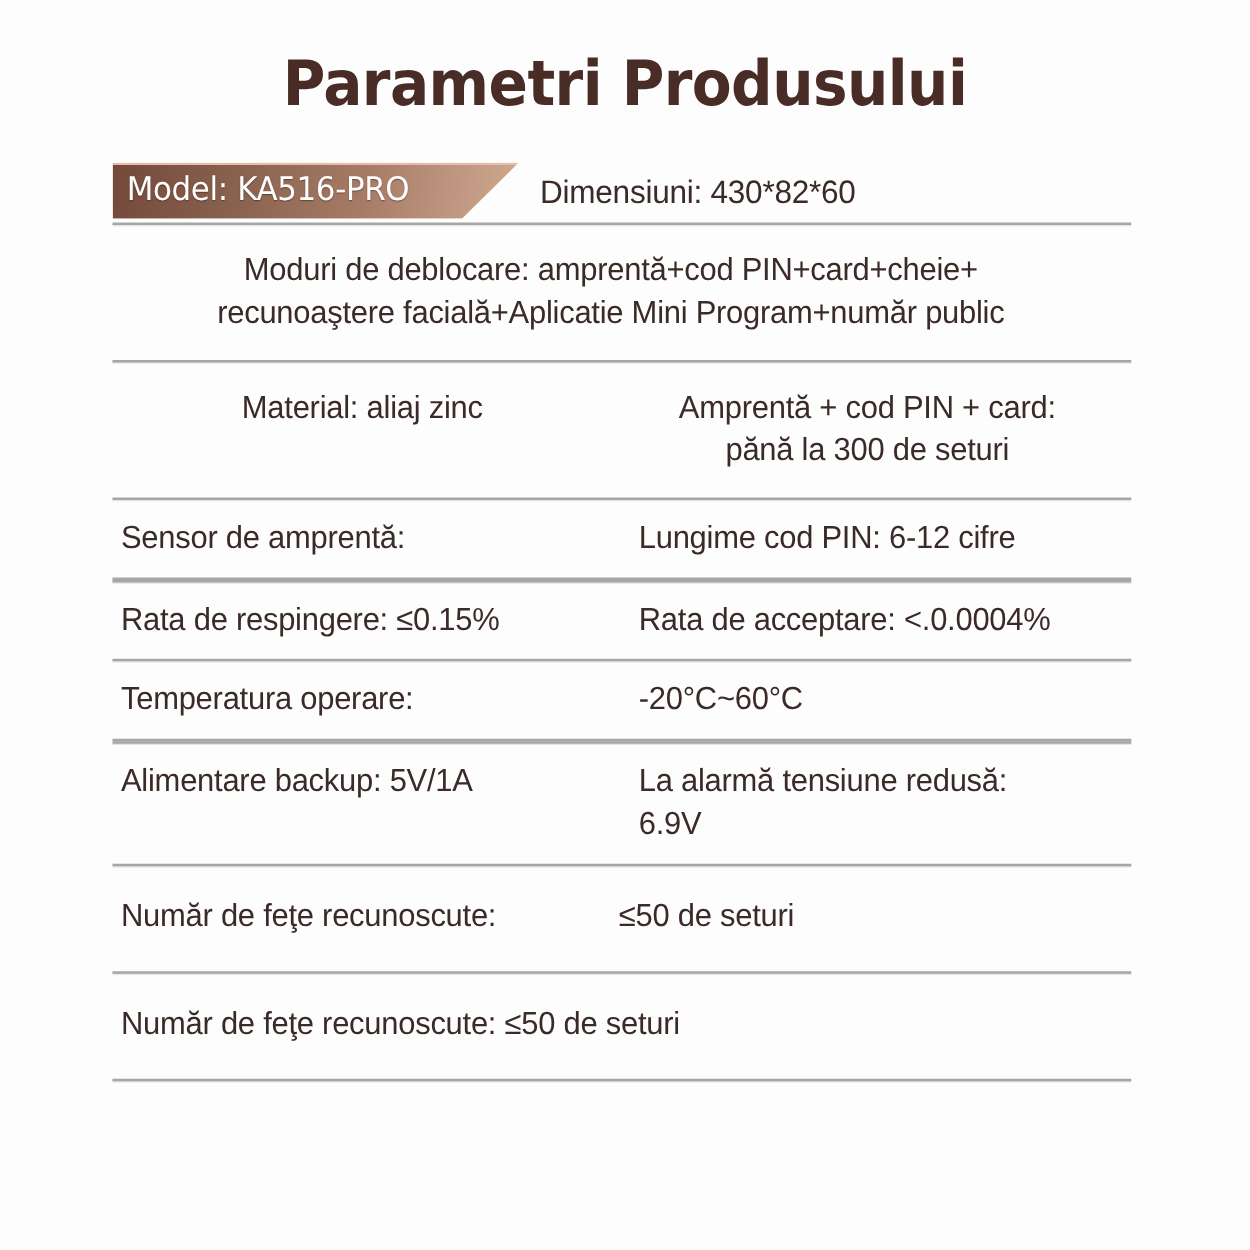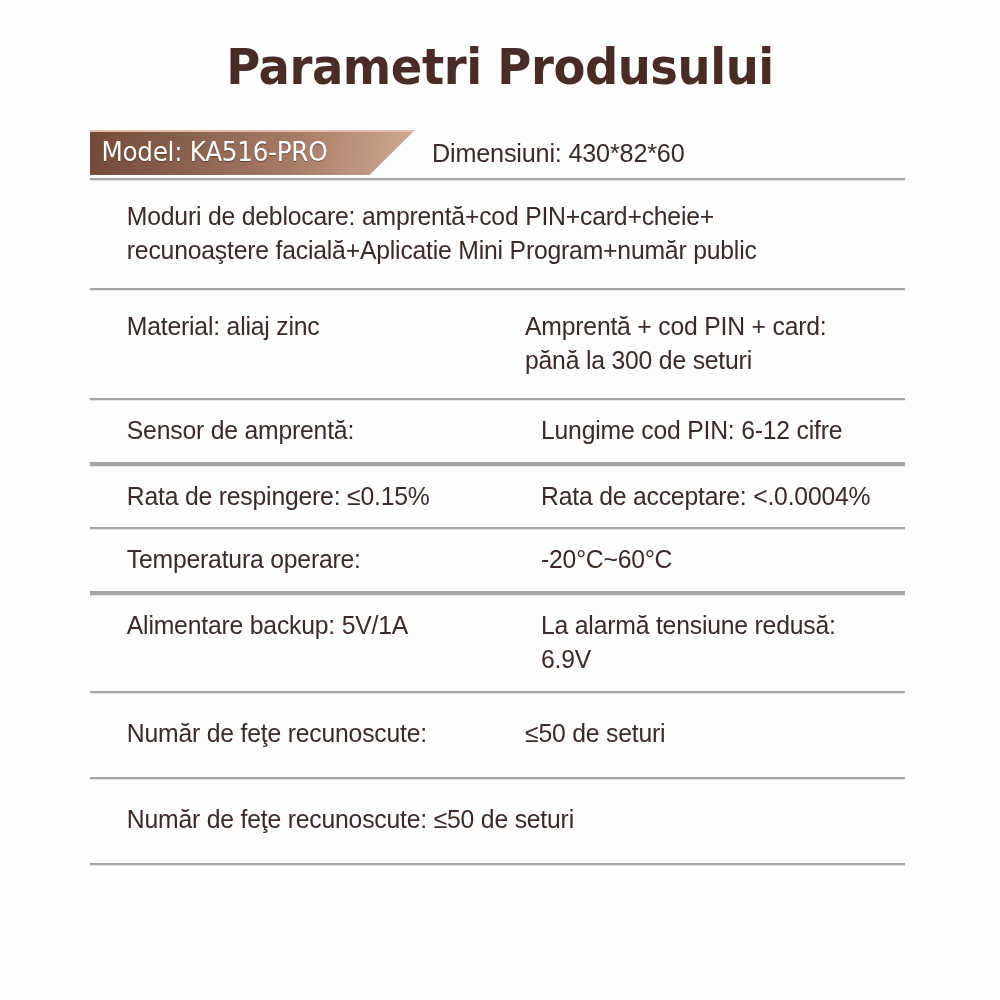--- a/index.html
+++ b/index.html
@@ -44,21 +44,20 @@
     left: 90px;
     top: 130px;
     width: 815px;
   }
 
   .row {
     position: relative;
     display: flex;
     align-items: flex-start;
     box-sizing: border-box;
-    padding-left: 30px;
   }
 
   .divider {
     height: 2px;
     background: #a9a5a5;
     width: 815px;
     box-shadow: 0 1px 0 #e6e3e3;
   }
 
   .cell {
@@ -95,20 +94,21 @@
 
   
   .row-pad {
     padding-top: 14px;
     padding-bottom: 14px;
     gap: 16px;
   }
   .row-pad-lg {
     padding-top: 20px;
     padding-bottom: 20px;
+    text-align: center;
   }
   .row-pad-xl {
     padding-top: 24px;
     padding-bottom: 26px;
   }
 
   
   .model-row {
     position: relative;
     height: 48px;

